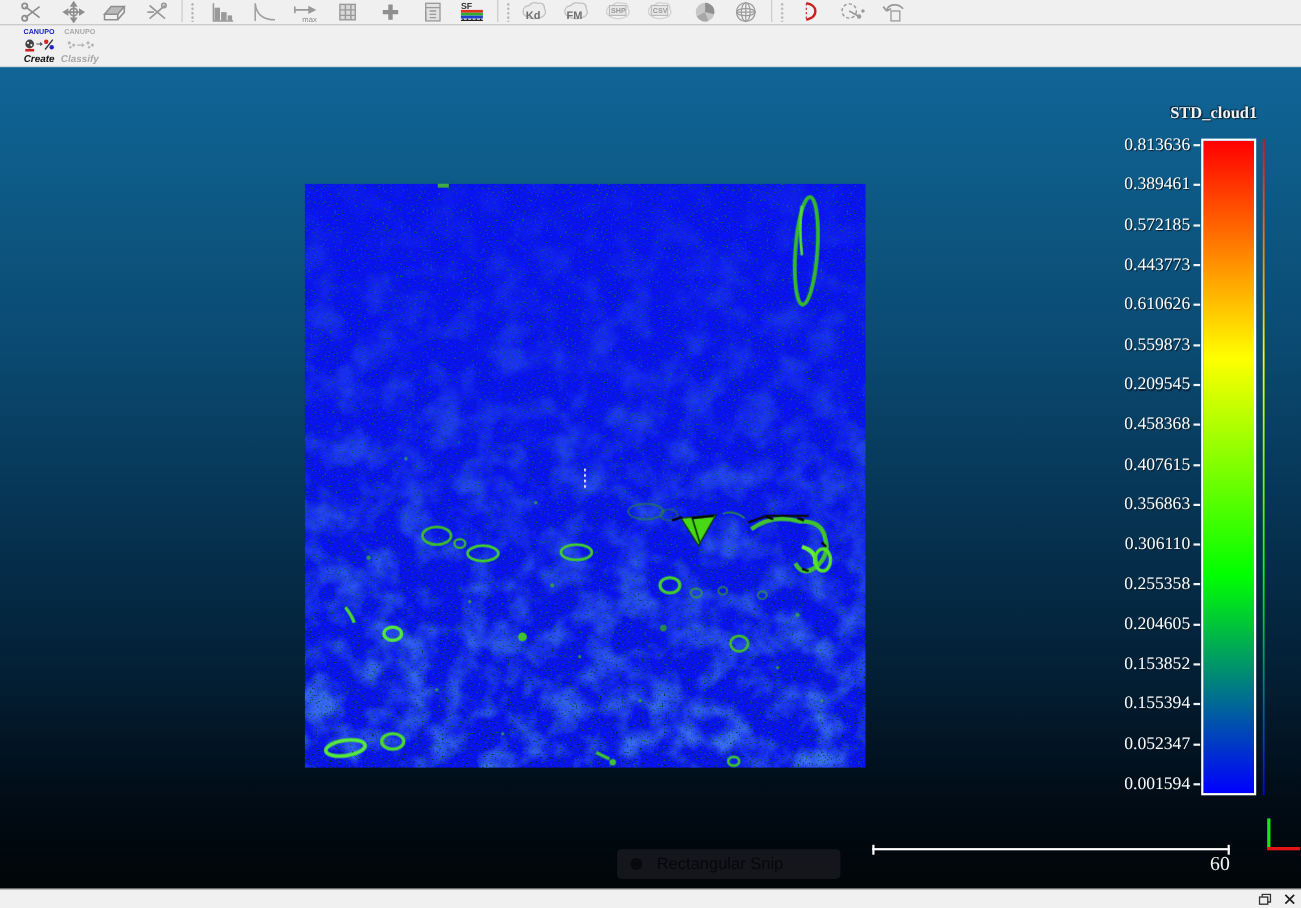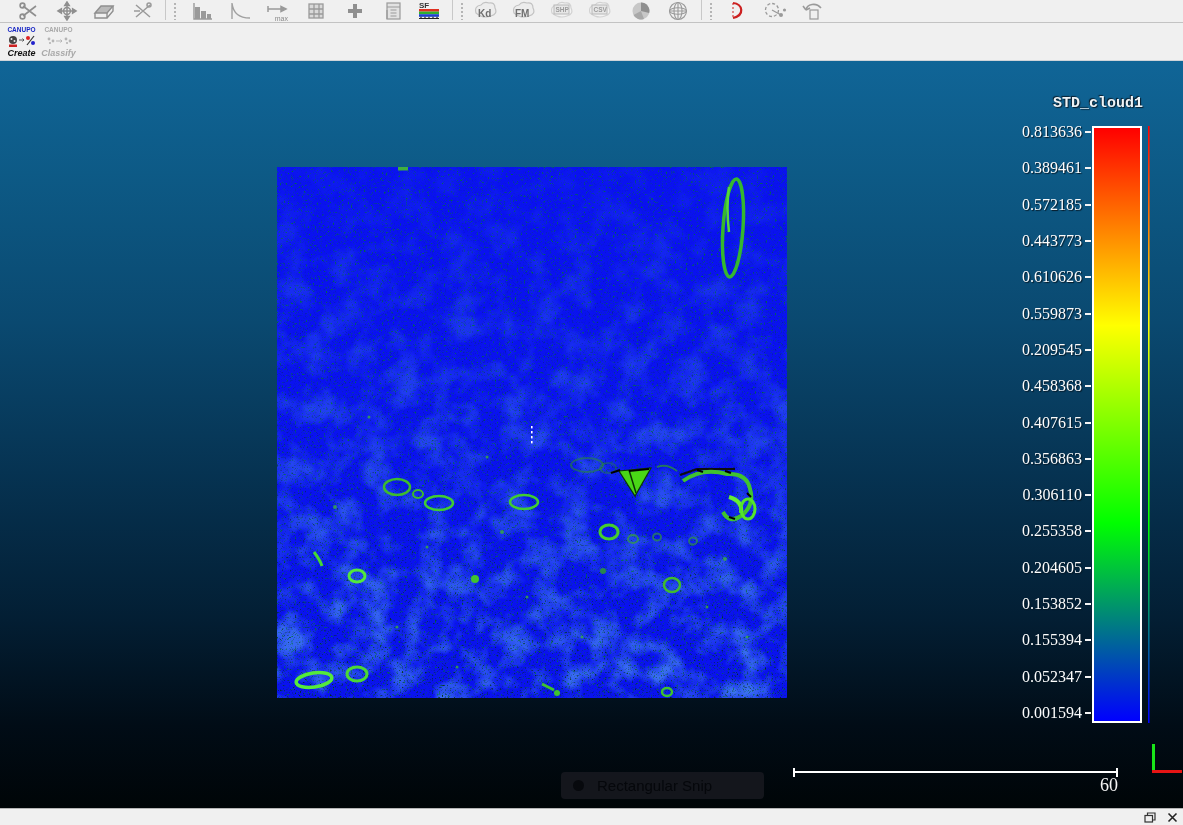--- a/index.html
+++ b/index.html
@@ -12,21 +12,21 @@
                   display:flex; align-items:flex-end; padding:0 0 1px 10px; }
   .tbi { width:30px; height:22px; display:flex; align-items:flex-end; justify-content:flex-end;
          margin-right:8px; position:relative;margin-top:44px; }
   .tbi svg { display:block; }
   .tbi-label { position:absolute; bottom:-1px; right:1px; font-size:7px; color:#8a8a8a; }
   .tb-sep { width:1px; height:20px; background:#c8c8c8; margin:0 7px 1px 3px; }
   .tb-handle { width:4px; height:18px; margin:0 6px 1px 0;
                background-image:radial-gradient(#b5b5b5 1px, transparent 1.2px);
                background-size:4px 4px; }
   .toolbar-row2 { position:absolute; left:0; top:24px; width:1183px; height:36px;
-                  background:#f0f0f0; display:flex; align-items:center; padding-left:3px; }
+                  background:#f0f0f0; display:flex; align-items:center; padding-left:17px; }
   .canupo-btn { width:37px; height:34px; display:flex; flex-direction:column;
                 align-items:center; justify-content:space-between; padding:1px 0; }
   .canupo-brand { font-size:6.5px; font-weight:bold; letter-spacing:0; }
   .canupo-label { font-size:9px; font-weight:bold; font-style:italic; }
   .canupo-on  .canupo-brand { color:#1726c4; }
   .canupo-on  .canupo-label { color:#111; }
   .canupo-off .canupo-brand { color:#a9a9a9; }
   .canupo-off .canupo-label { color:#a9a9a9; }
   .canupo-ico { height:12px; display:flex; align-items:center; }
 
@@ -34,21 +34,21 @@
   .viewport { position:absolute; left:0; top:60px; width:1183px; height:748px;
               border-top:1px solid #cfd4d9;
               background:linear-gradient(180deg,
                 #106597 0%, #0d5a86 15%, #0a4970 35%, #063352 55%,
                 #031e33 75%, #010c16 89%, #000507 100%);
               overflow:hidden; }
   .cloud { position:absolute; left:277px; top:106px; width:510px; height:531px; }
 
   
   .sb-title { position:absolute; top:34px; right:40px; width:200px; text-align:right;
-              font-family:Liberation Mono, monospace; font-size:15px; font-weight:bold;
+              font-family:Liberation Serif, serif; font-size:15px; font-weight:bold;
               color:#eef3f6; text-shadow:1px 1px 1px #0a2030, -1px -1px 1px #0a2030; }
   .sb-ramp { position:absolute; top:65px; right:41px; width:50px; height:597px;
              border:2px solid #ffffff;
              background:linear-gradient(180deg, #ff0000 0%, #ffff00 33.3%, #00ff00 66.6%, #0000ff 100%); }
   .sb-labels { position:absolute; top:62px; right:92px; width:140px; height:599px;
                display:flex; flex-direction:column; justify-content:space-between;align-items:flex-end; }
   .sb-row { height:18px; display:flex; align-items:center; justify-content:flex-end; }
   .sb-txt { font-family:"Liberation Serif","DejaVu Serif",serif; font-size:16px; color:#fdfdfd;
             text-shadow:1px 1px 1px #061825; }
   .sb-tick { width:6px; height:2px; background:#f4f4f4; margin-left:3px; }

